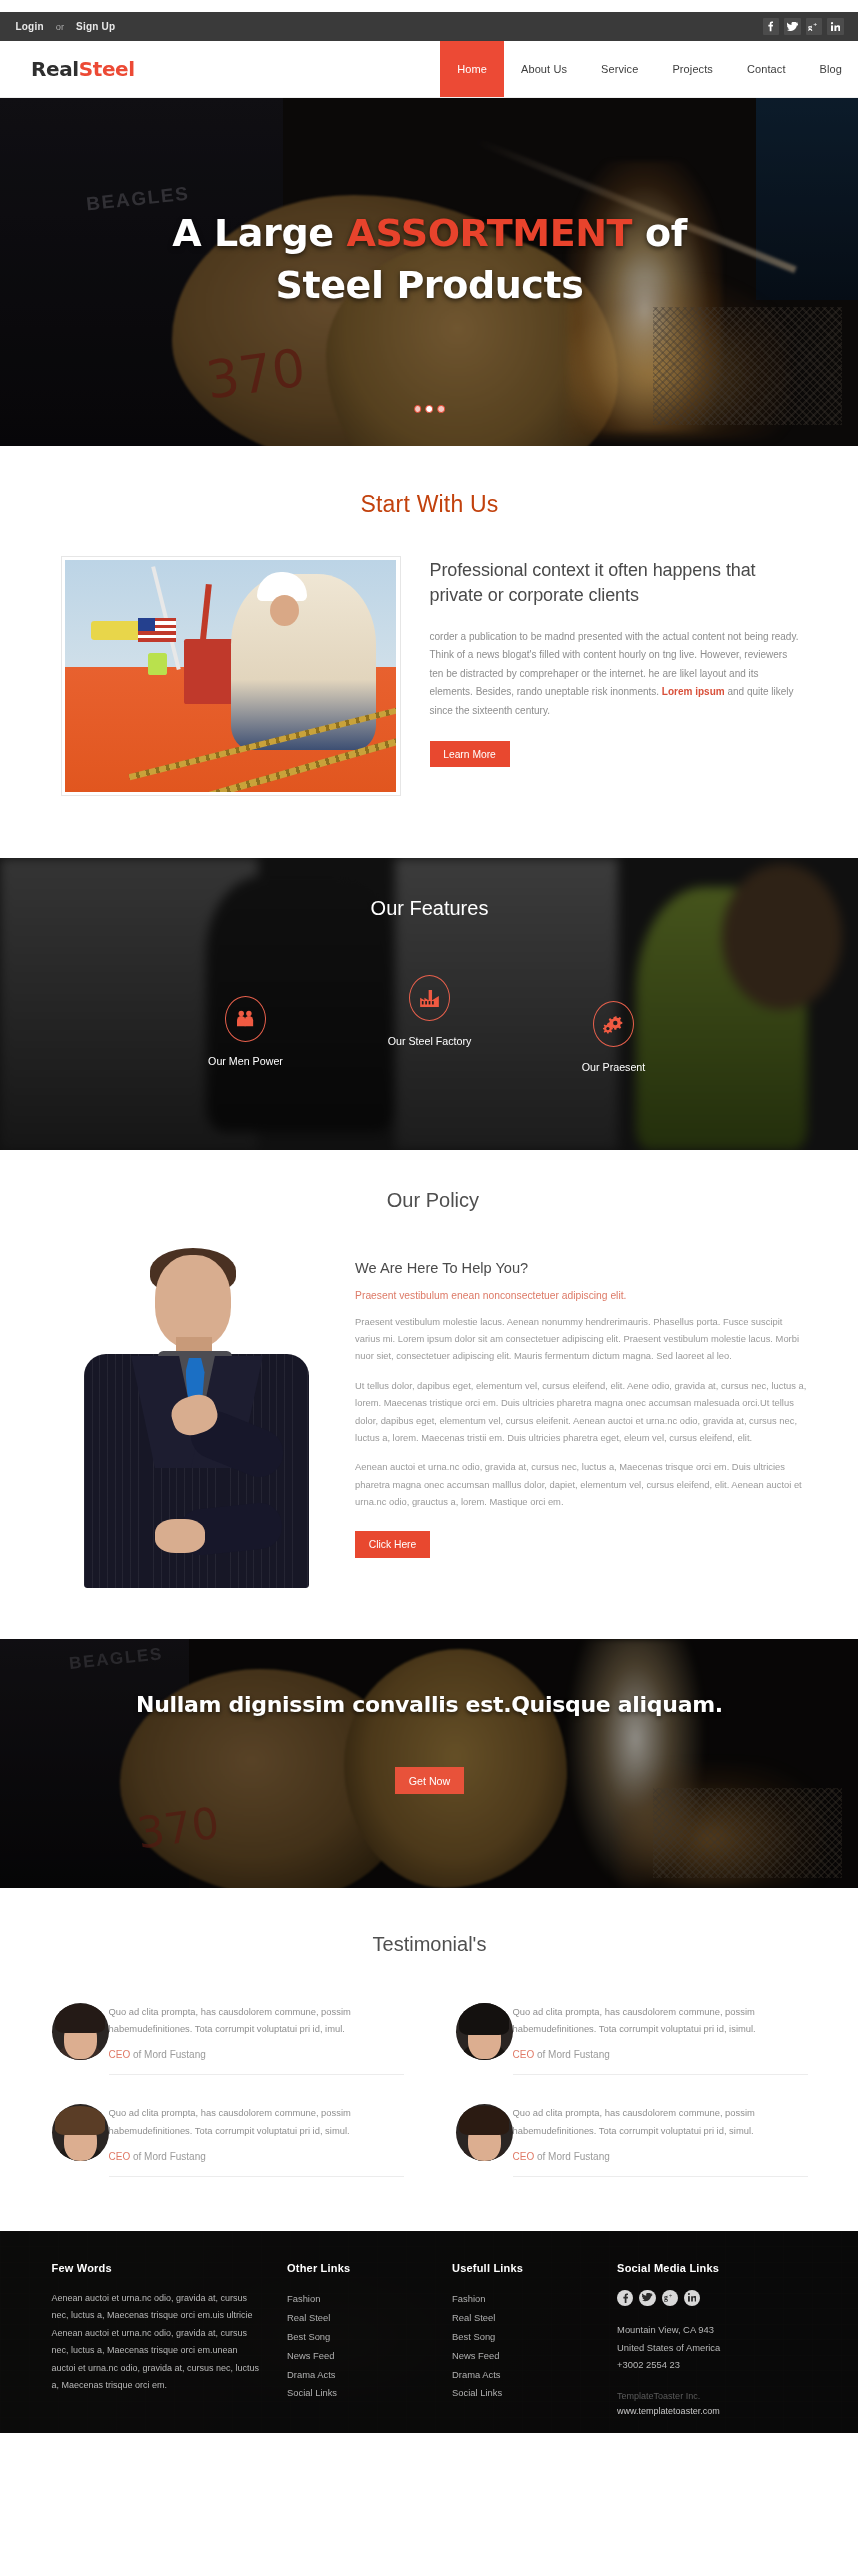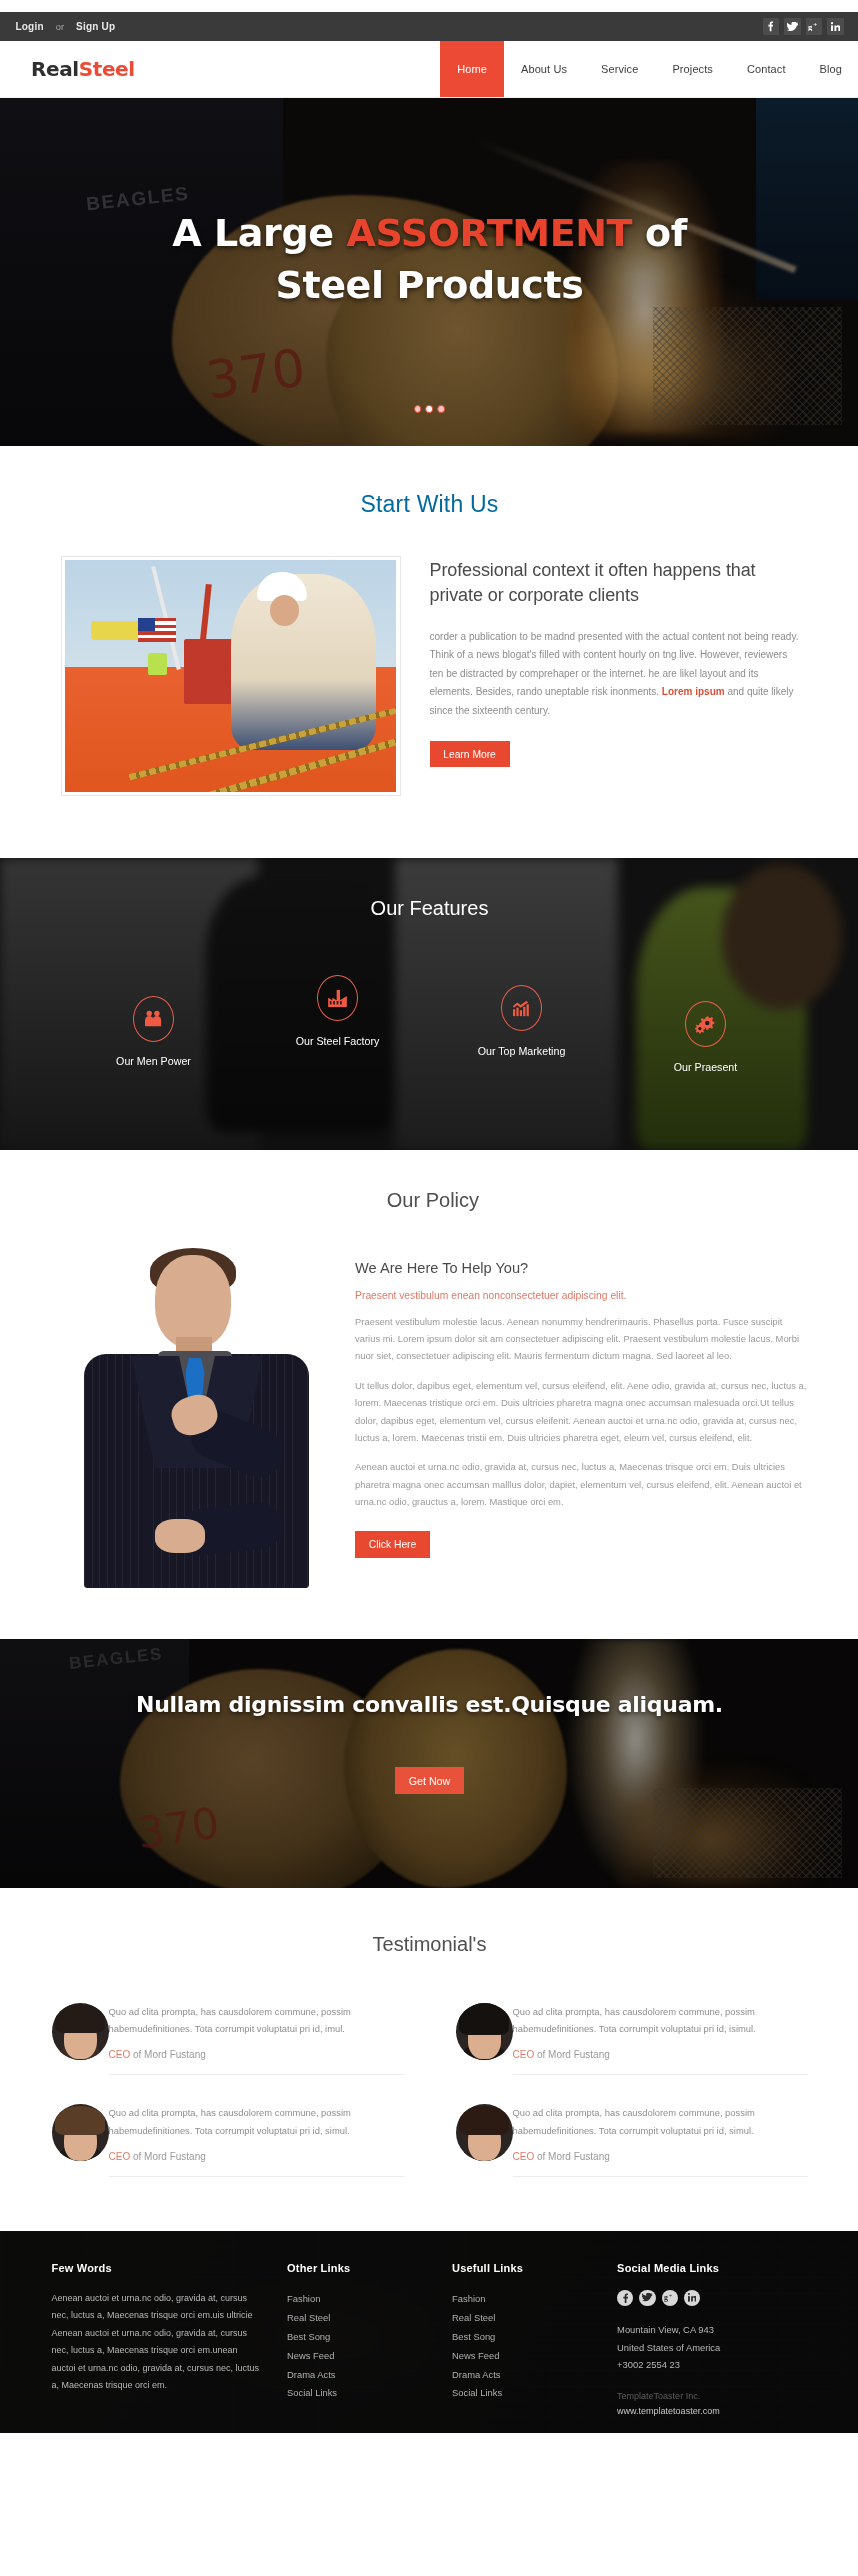--- a/index.html
+++ b/index.html
@@ -125,21 +125,21 @@
   }
   .hero-dots span {
     width:7.7px; height:7.7px; border-radius:50%;
     background:#f3c7c1; border:1.7px solid #e8432c; cursor:pointer;
   }
   .hero-dots span.on { background:#ffffff; }
 
   
   .start { background:#ffffff; padding:45px 0 62px; }
   .sec-title {
-    text-align:center; color:#0369a1; font-size:23px; font-weight:normal;
+    text-align:center; color:#c2410c; font-size:23px; font-weight:normal;
     letter-spacing:0.2px;
   }
   .sec-sub {
     text-align:center; color:#777; font-size:11px; margin-top:13.7px;
   }
   .start-row {
     display:flex; gap:29px; margin:38px auto 0; width:738px; align-items:flex-start;
   }
   .start-img {
     width:340px; height:240px; flex:none;
@@ -501,33 +501,20 @@
               <path d="M0 20V9l5 3V9l5 3V0h4v12l8-5v13z"></path>
               <rect x="2" y="13" width="2" height="4" fill="#1f1f1f"></rect>
               <rect x="6" y="13" width="2" height="4" fill="#1f1f1f"></rect>
               <rect x="10" y="13" width="2" height="4" fill="#1f1f1f"></rect>
               <rect x="14" y="13" width="2" height="4" fill="#1f1f1f"></rect>
             </svg>
           </div>
           <div class="feat-label">Our Steel Factory</div>
         </div>
 
-        <div class="feat-item i3">
-          <div class="feat-circle">
-            <svg width="19" height="17" viewBox="0 0 22 20">
-              <path d="M1 7l5-4 4 3 7-5 1.6 1.8L10 9 6 6 2 9z"></path>
-              <rect x="1" y="11" width="2.6" height="8"></rect>
-              <rect x="5" y="9" width="2.6" height="10"></rect>
-              <rect x="9" y="12" width="2.6" height="7"></rect>
-              <rect x="13" y="8" width="2.6" height="11"></rect>
-              <rect x="17" y="5" width="2.6" height="14"></rect>
-            </svg>
-          </div>
-          <div class="feat-label">Our Top Marketing</div>
-        </div>
 
         <div class="feat-item i4">
           <div class="feat-circle">
             <svg width="20.6" height="19" viewBox="0 0 24 22">
               <path d="M16.5 1l.5 2 2 .5 1.6-1.3 1.6 1.6L21 5.5l.5 2 2 .5v2.2l-2 .5-.5 2 1.2 1.7-1.6 1.6-1.6-1.3-2 .5-.5 2h-2.2l-.5-2-2-.5-1.6 1.3-1.6-1.6L8.9 14l-.5-2-2-.5V9.3l2-.5.5-2-1.3-1.7 1.6-1.6L10.8 5l2-.5.5-2z" transform="translate(-1,0)"></path>
               <circle cx="14.3" cy="9.3" r="2.6" fill="#1f1f1f"></circle>
               <path d="M6.5 10l.35 1.45 1.45.35 1.15-.95 1.15 1.15-.95 1.15.35 1.45L11.5 15v1.6l-1.45.35-.35 1.45.95 1.15-1.15 1.15-1.15-.95-1.45.35L6.5 21.5H4.9l-.35-1.45-1.45-.35-1.15.95L.8 19.5l.95-1.15-.35-1.45L0 16.6V15l1.4-.35.35-1.45L.8 12.05 1.95 10.9l1.15.95 1.45-.35L4.9 10z"></path>
               <circle cx="5.7" cy="15.8" r="1.9" fill="#1f1f1f"></circle>
             </svg>
           </div>

